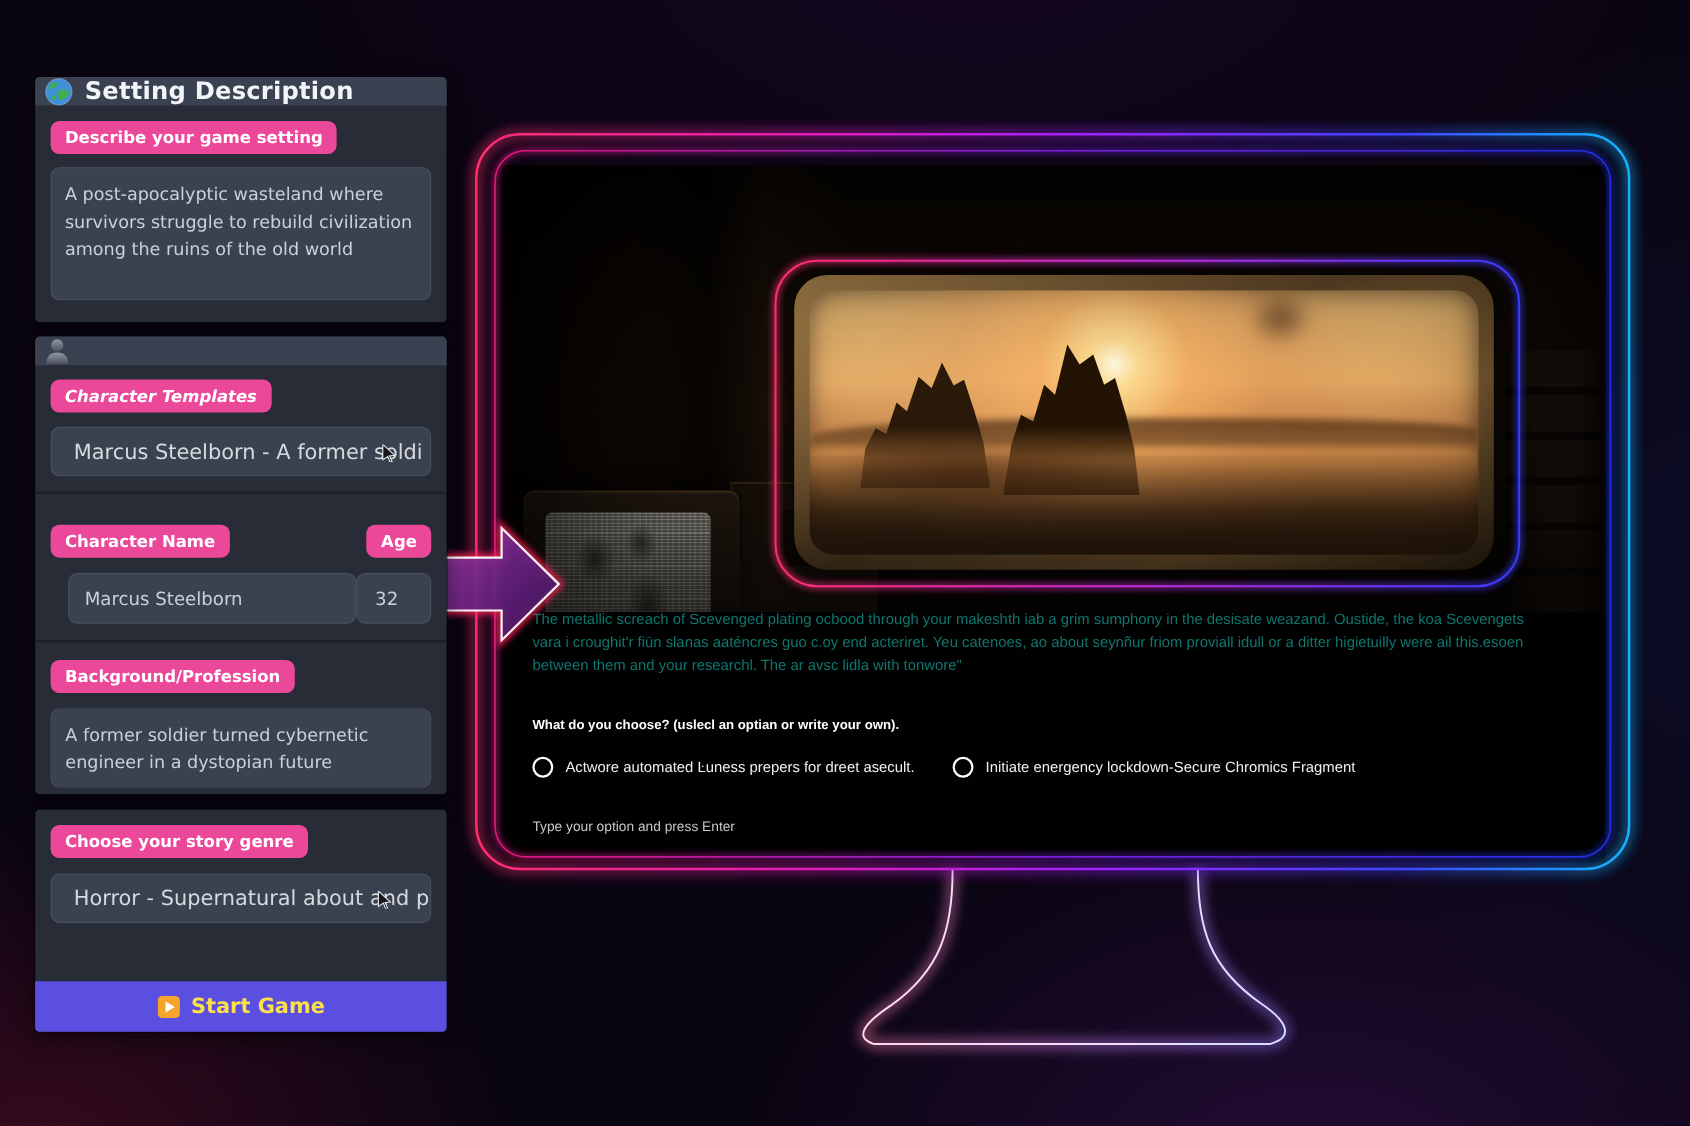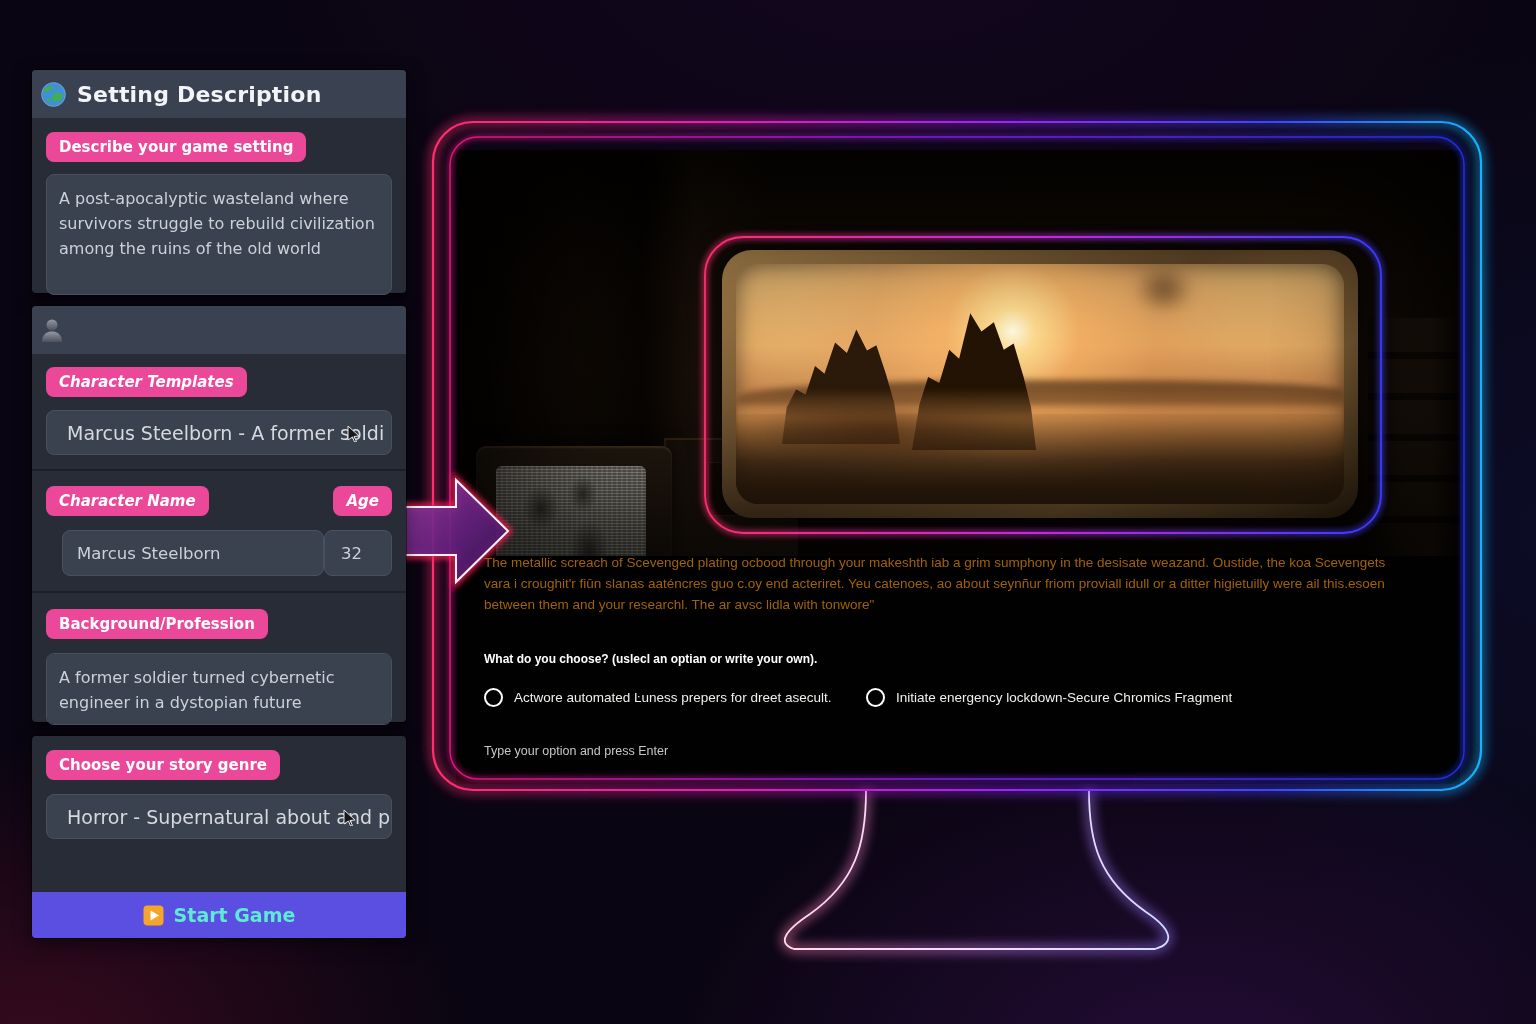--- a/index.html
+++ b/index.html
@@ -54,47 +54,47 @@
     clip-path:polygon(0% 100%,6% 70%,13% 52%,22% 56%,30% 34%,38% 40%,47% 10%,56% 22%,66% 16%,74% 34%,82% 30%,90% 52%,96% 72%,100% 100%);}
   .dust{position:absolute;left:10px;top:140px;width:330px;height:80px;filter:blur(7px);
     background:radial-gradient(55% 60% at 40% 35%,rgba(66,34,12,.6),transparent 75%);}
   .smoke{position:absolute;left:388px;top:-8px;width:80px;height:66px;filter:blur(7px);
     background:radial-gradient(50% 50% at 50% 50%,rgba(38,20,7,.6),transparent 75%);}
   .haze{position:absolute;left:0;top:124px;width:100%;height:70px;filter:blur(2px);
     background:linear-gradient(180deg,transparent,rgba(250,172,92,.45) 45%,rgba(250,172,92,.12));}
   .ground{position:absolute;left:0;top:150px;width:100%;height:90px;
     background:linear-gradient(180deg,rgba(140,86,40,.15),#33200f 85%);}
   
-  .story{position:absolute;left:28px;top:402px;width:940px;color:#a16207;
+  .story{position:absolute;left:28px;top:402px;width:940px;color:#0f766e;
     font-family:"Liberation Sans",sans-serif;font-size:13.5px;line-height:21px;white-space:pre-line;}
   .prompt{position:absolute;left:28px;top:502px;color:#ffffff;font-family:"Liberation Sans",sans-serif;
     font-size:12px;font-weight:bold;}
   .option{position:absolute;top:538px;display:flex;align-items:center;gap:11px;color:#f2f0ec;
     font-family:"Liberation Sans",sans-serif;font-size:13.5px;cursor:pointer;}
   .opt1{left:28px;} .opt2{left:410px;}
   .radio{width:15px;height:15px;border:2px solid #ffffff;border-radius:50%;background:transparent;flex:0 0 auto;}
   .hint{position:absolute;left:28px;top:594px;color:#c9c7c3;font-family:"Liberation Sans",sans-serif;font-size:12.5px;}
   
   .overlay{position:absolute;left:0;top:0;z-index:2;pointer-events:none;}
   
   .sidebar{position:absolute;left:32px;top:0;width:374px;z-index:3;}
   .panel{position:absolute;left:0;width:374px;background:#272c37;border-radius:4px;box-shadow:0 0 0 1px rgba(0,0,0,.45),0 6px 18px rgba(0,0,0,.5);}
-  .panel-header{height:48px;background:#3a4150;border-radius:4px 4px 0 0;display:flex;align-items:center;gap:10px;padding:0 8px;}
+  .panel-header{height:26px;background:#3a4150;border-radius:4px 4px 0 0;display:flex;align-items:center;gap:10px;padding:0 8px;}
   .panel-title{color:#f2f4f7;font-size:22px;font-weight:bold;letter-spacing:.2px;}
   .badge{display:inline-block;background:#ec4899;color:#fff;font-size:15px;font-weight:bold;
     padding:6px 13px;border-radius:8px;line-height:1.2;}
   .fieldbox{background:#3a4250;border:1px solid #49515f;border-radius:8px;color:#ccd1d8;}
   textarea.fieldbox{resize:none;outline:none;font-family:"DejaVu Sans",sans-serif;font-size:16px;line-height:25px;
     padding:11px 12px;display:block;box-sizing:border-box;}
   .selectbox{position:relative;height:45px;line-height:45px;padding-left:20px;font-size:19px;color:#d6dade;box-sizing:border-box;cursor:pointer;}
   .ipt{height:46px;box-sizing:border-box;padding:0 0 0 14px;font-family:"DejaVu Sans",sans-serif;font-size:16.5px;outline:none;}
   .divider{height:0;border-top:2px solid #1b1f28;margin:0;}
   .row{display:flex;align-items:center;justify-content:space-between;padding:0 14px;}
   .start-btn{position:absolute;left:0;bottom:0;width:374px;height:46px;background:#5a4fe0;border:none;border-radius:0 0 4px 4px;
-    color:#5eead4;font-family:"DejaVu Sans",sans-serif;font-size:19px;font-weight:bold;display:flex;align-items:center;justify-content:center;gap:10px;cursor:pointer;}
+    color:#fde047;font-family:"DejaVu Sans",sans-serif;font-size:19px;font-weight:bold;display:flex;align-items:center;justify-content:center;gap:10px;cursor:pointer;}
   .cursor-glyph{position:absolute;width:13px;height:16px;}
 </style>
 </head>
 <body>
 
 <div class="screen">
   <div class="scene">
     <div class="beam"></div>
     <div class="shade-left"></div>
     <div class="shelf"></div>
@@ -237,21 +237,21 @@
     <div style="padding:13px 14px 0;font-style:italic;">
       <span class="badge">Character Templates</span>
     </div>
     <div class="fieldbox selectbox" style="margin:13px 14px 0;">
       <span>Marcus Steelborn - A former soldi</span>
       <svg class="cursor-glyph" style="left:300px;top:15px;" viewBox="0 0 13 16">
         <path d="M1 0 L12 10 L7 10.5 L9.5 15.5 L7.5 16 L5.5 11 L1 14 Z" fill="#16181d" stroke="#e8e8e8" stroke-width="1"></path>
       </svg>
     </div>
     <div class="divider" style="margin-top:14px;"></div>
-    <div class="row" style="margin-top:15px;font-style:italic;">
+    <div class="row" style="margin-top:28px;">
       <span class="badge">Character Name</span>
       <span class="badge">Age</span>
     </div>
     <div class="row" style="margin-top:14px;justify-content:flex-end;">
       <input class="fieldbox ipt" style="width: 262px;" readonly="" value="Marcus Steelborn">
       <input class="fieldbox ipt" style="width: 68px; padding-left: 16px;" readonly="" value="32">
     </div>
     <div class="divider" style="margin-top:15px;"></div>
     <div style="padding:16px 14px 0;">
       <span class="badge">Background/Profession</span>

